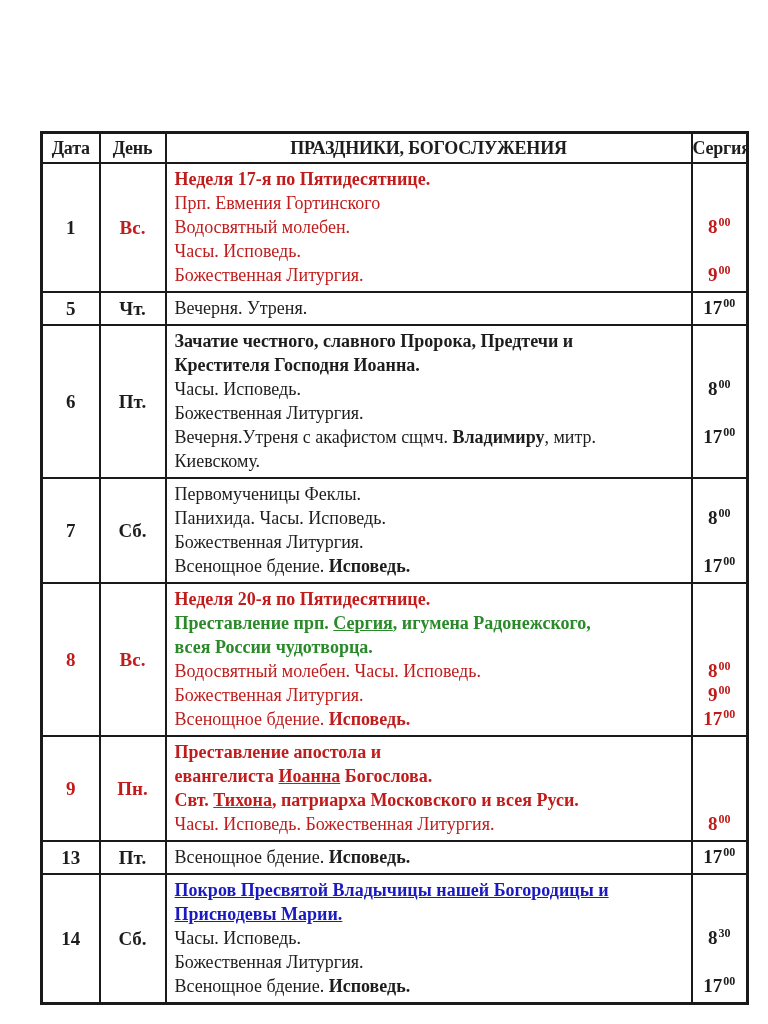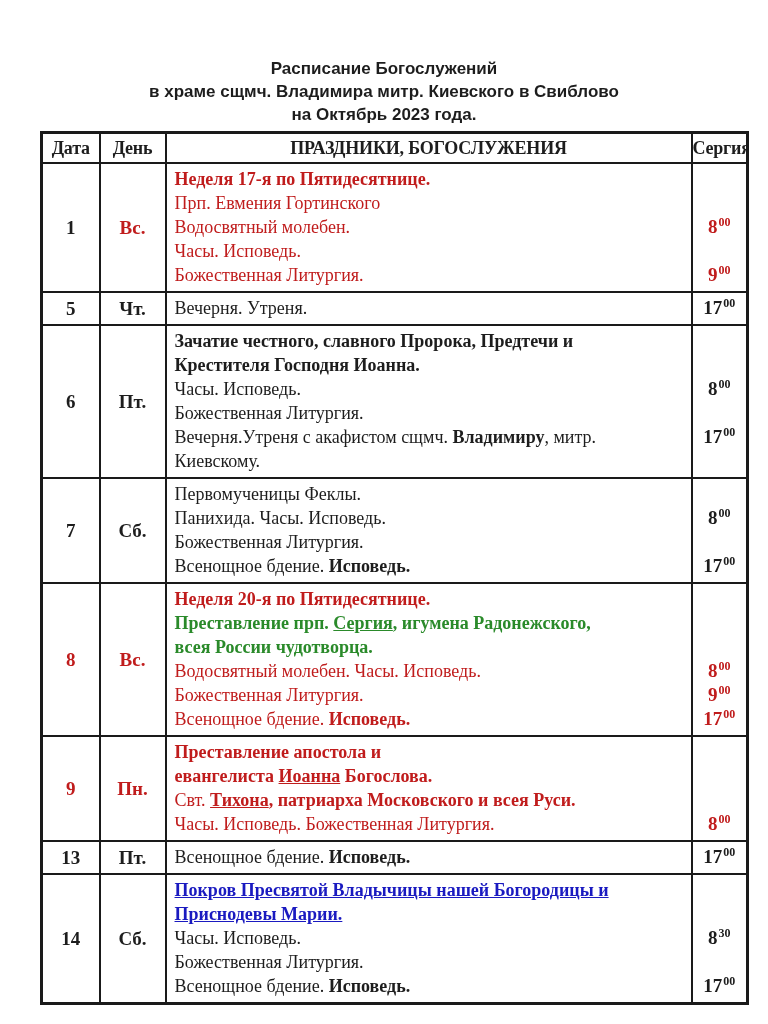--- a/index.html
+++ b/index.html
@@ -51,25 +51,20 @@
   .time-hour{font-size:19px;font-weight:700;}
   .mins{
     font-size:12px;font-weight:700;position:relative;top:-7px;margin-left:1px;
   }
 </style>
 </head>
 <body>
 
 <div class="sheet">
 
-  <div class="title-block">
-    <div>Расписание Богослужений</div>
-    <div>в храме сщмч. Владимира митр. Киевского в Свиблово</div>
-    <div>на Октябрь 2023 года.</div>
-  </div>
 
   <table class="schedule">
     <colgroup>
       <col style="width:58px">
       <col style="width:66px">
       <col style="width:526px">
       <col style="width:56px">
     </colgroup>
     <thead>
       <tr>
@@ -163,21 +158,21 @@
             <div class="line"><span style="color: rgb(192, 28, 28);"><span class="time-hour">9</span><span class="mins">00</span></span></div>
             <div class="line"><span style="color: rgb(192, 28, 28);"><span class="time-hour">17</span><span class="mins">00</span></span></div>
           </td>
         </tr>
         <tr>
           <td class="c-side" style="color: rgb(192, 28, 28);">9</td>
           <td class="c-side" style="color: rgb(192, 28, 28);">Пн.</td>
           <td class="c-svc">
             <div class="line"><span style="color: rgb(192, 28, 28); font-weight: 700;">Преставление апостола и</span></div>
             <div class="line"><span style="color: rgb(192, 28, 28); font-weight: 700;">евангелиста </span><span style="color: rgb(192, 28, 28); font-weight: 700; text-decoration: underline;">Иоанна</span><span style="color: rgb(192, 28, 28); font-weight: 700;"> Богослова.</span></div>
-            <div class="line"><span style="color: rgb(192, 28, 28); font-weight: 400;">Свт. </span><span style="color: rgb(192, 28, 28); font-weight: 700; text-decoration: underline;">Тихона</span><span style="color: rgb(192, 28, 28); font-weight: 700;">, патриарха Московского и всея Руси.</span></div>
+            <div class="line"><span style="color: rgb(192, 28, 28); font-weight: 700;">Свт. </span><span style="color: rgb(192, 28, 28); font-weight: 700; text-decoration: underline;">Тихона</span><span style="color: rgb(192, 28, 28); font-weight: 700;">, патриарха Московского и всея Руси.</span></div>
             <div class="line"><span style="color: rgb(192, 28, 28);">Часы. Исповедь. Божественная Литургия.</span></div>
           </td>
           <td class="c-time">
             <div class="line"></div>
             <div class="line"></div>
             <div class="line"></div>
             <div class="line"><span style="color: rgb(192, 28, 28);"><span class="time-hour">8</span><span class="mins">00</span></span></div>
           </td>
         </tr>
         <tr>

